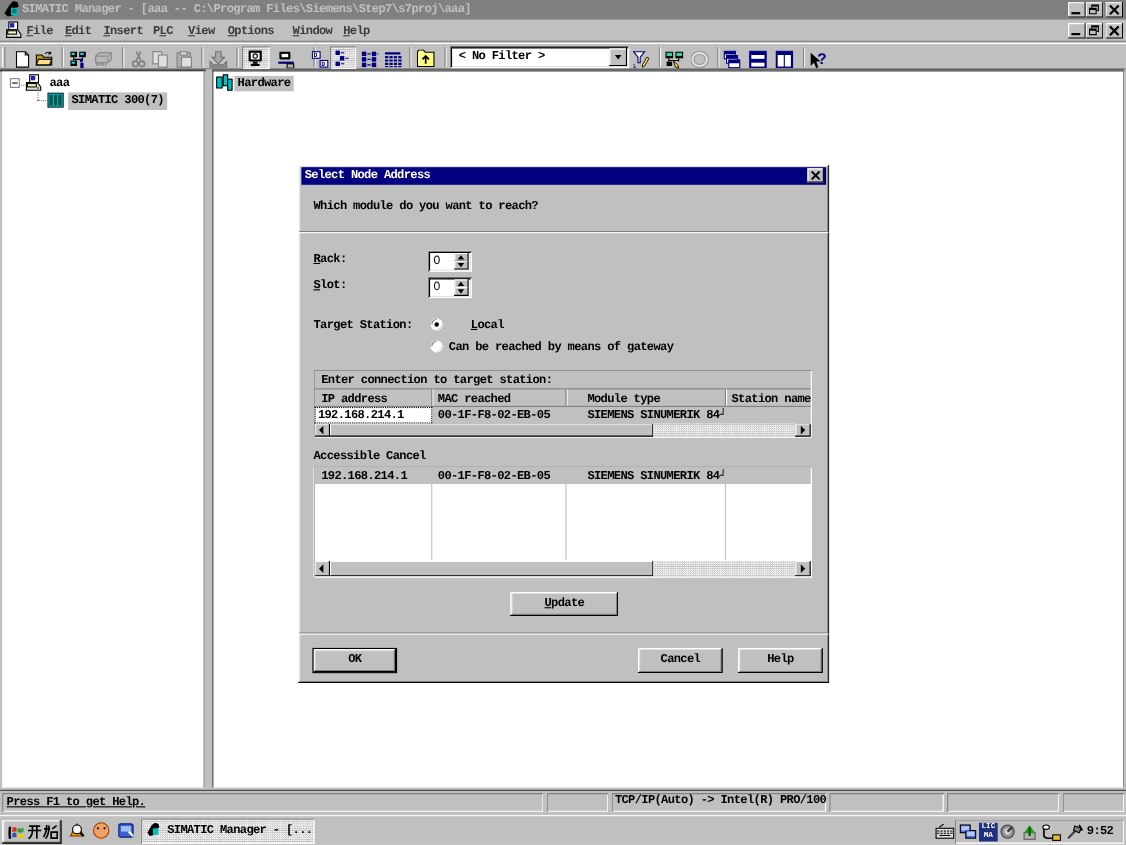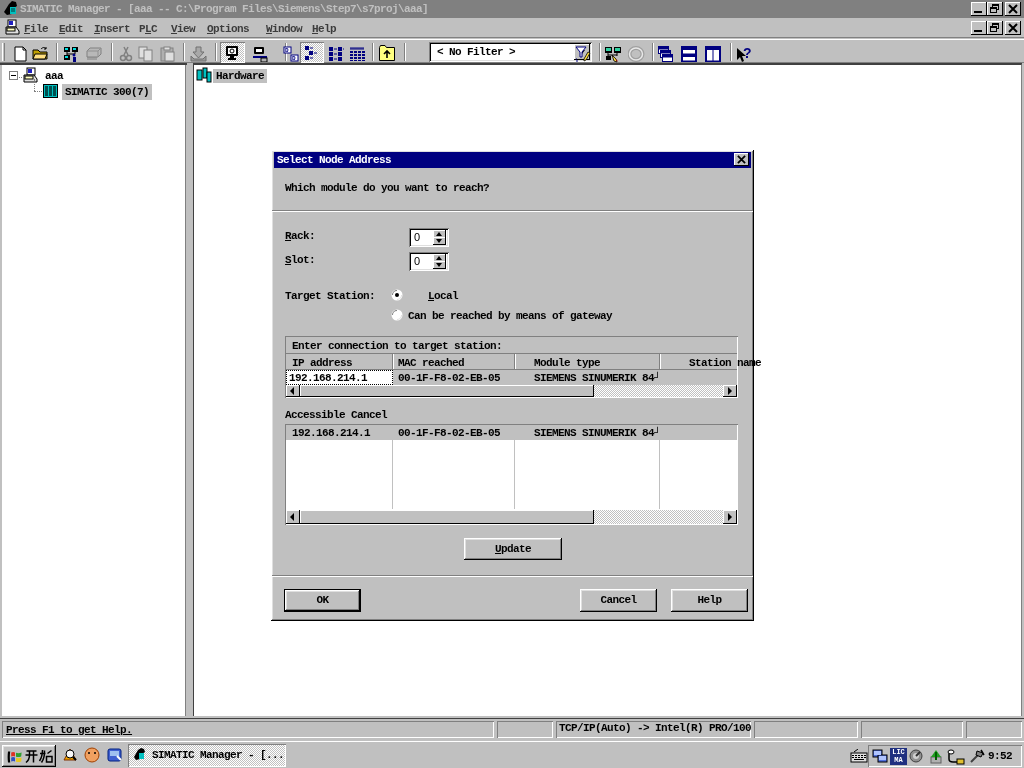--- a/index.html
+++ b/index.html
@@ -6,21 +6,21 @@
 html,body { width:1024px; height:768px; overflow:hidden; }
 body {
   font-family:"Liberation Mono", monospace;
   font-size:11px; font-weight:bold; letter-spacing:-0.6px;
   background:#c0c0c0; position:relative;
 }
 .abs { position:absolute; }
 .raised { box-shadow: inset -1px -1px 0 #000, inset 1px 1px 0 #fff, inset -2px -2px 0 #808080, inset 2px 2px 0 #dfdfdf; }
 .raised1 { box-shadow: inset -1px -1px 0 #000, inset 1px 1px 0 #fff; }
 .sunken1 { box-shadow: inset 1px 1px 0 #808080, inset -1px -1px 0 #fff; }
-.sunken2 { box-shadow: inset 1px 1px 0 #808080, inset -1px -1px 0 #fff, inset 2px 2px 0 #000, inset -2px -2px 0 #dfdfdf; margin-left: 20px; }
+.sunken2 { box-shadow: inset 1px 1px 0 #808080, inset -1px -1px 0 #fff, inset 2px 2px 0 #000, inset -2px -2px 0 #dfdfdf; }
 .etchH { border-top:1px solid #808080; border-bottom:1px solid #fff; height:2px; }
 .etchV { border-left:1px solid #808080; border-right:1px solid #fff; width:2px; }
 u { text-decoration:underline; }
 span { white-space:nowrap; }
 .tsep { position:absolute; top:3px; width:2px; height:18px; border-left:1px solid #808080; border-right:1px solid #fff; }
 .arrU { width:0; height:0; border-left:3px solid transparent; border-right:3px solid transparent; border-bottom:4px solid #000; }
 .arrD { width:0; height:0; border-left:3px solid transparent; border-right:3px solid transparent; border-top:4px solid #000; }
 .arrL { width:0; height:0; border-top:4px solid transparent; border-bottom:4px solid transparent; border-right:4px solid #000; }
 .arrR { width:0; height:0; border-top:4px solid transparent; border-bottom:4px solid transparent; border-left:4px solid #000; }
 .check { background-image: conic-gradient(#fff 0 25%, #c0c0c0 0 50%, #fff 0 75%, #c0c0c0 0); background-size:2px 2px; }
@@ -331,21 +331,21 @@
     <path d="M11 6 A5 5 0 0 1 6 11 L6 10 A4 4 0 0 0 10 6 Z" fill="#dfdfdf"></path>
   </svg>
   <span class="abs" style="left:137px;top:160px;">Can be reached by means of gateway</span>
 
   <div class="abs sunken1" style="left:14px;top:186px;width:453px;height:62px;background:#c0c0c0;">
     <span class="abs" style="left:7px;top:4px;">Enter connection to target station:</span>
     <div class="abs" style="left:1px;top:17px;width:451px;height:1px;background:#808080;"></div>
     <span class="abs" style="left:7px;top:21px;">IP address</span>
     <span class="abs" style="left:113px;top:21px;">MAC reached</span>
     <span class="abs" style="left:249px;top:21px;">Module type</span>
-    <span class="abs" style="left:380px;top:21px;margin-left:24px;">Station name</span>
+    <span class="abs" style="left:380px;top:21px;">Station name</span>
     <div class="abs etchV" style="left:107px;top:18px;height:15px;"></div>
     <div class="abs etchV" style="left:229px;top:18px;height:15px;"></div>
     <div class="abs etchV" style="left:374px;top:18px;height:15px;"></div>
     <div class="abs" style="left:1px;top:33px;width:451px;height:1px;background:#808080;"></div>
     <div class="abs" style="left:1px;top:34px;width:107px;height:15px;background:#fff;outline:1px dotted #000;outline-offset:-1px;">
         <span class="abs" style="left:3px;top:2px;">192.168.214.1</span>
       </div>
     <span class="abs" style="left:113px;top:36px;">00-1F-F8-02-EB-05</span>
     <span class="abs" style="left:249px;top:36px;">SIEMENS SINUMERIK 84┘</span>
 

